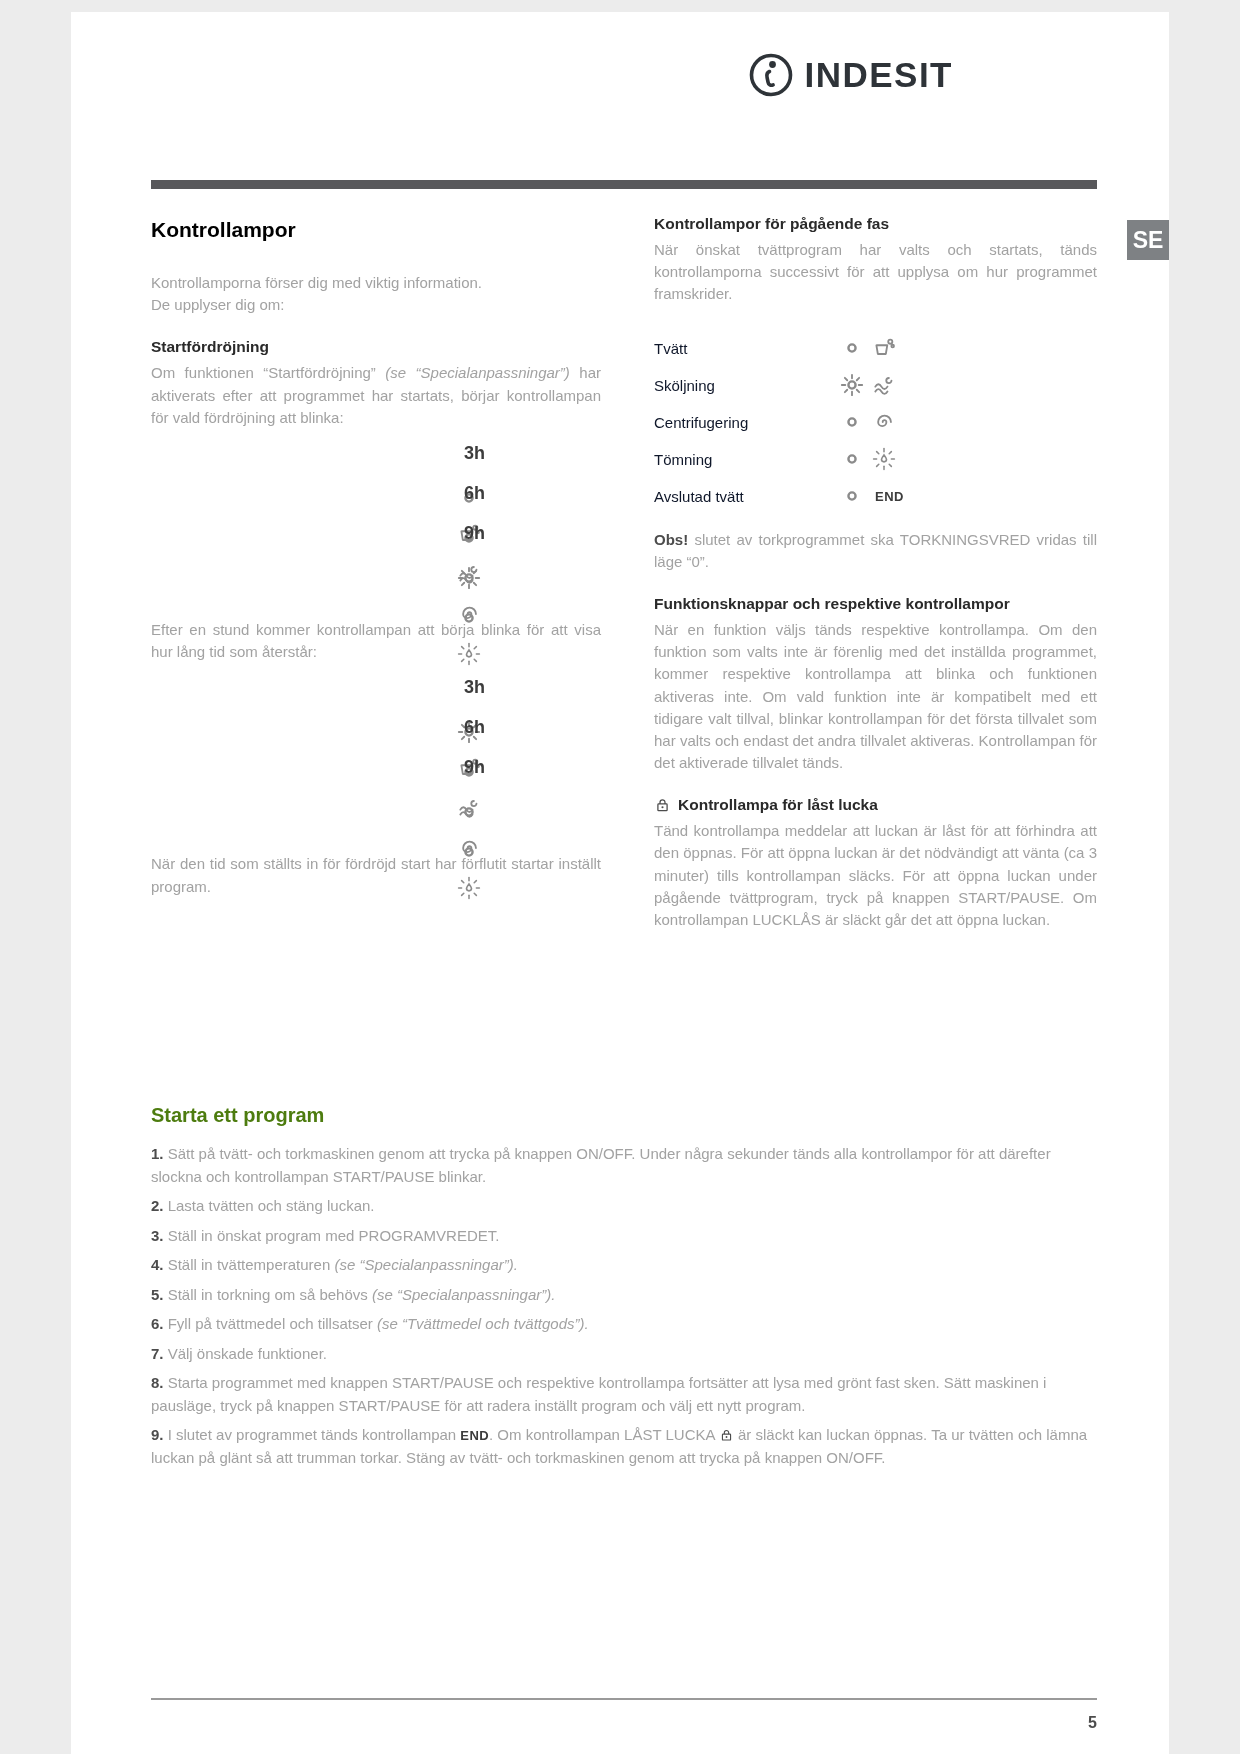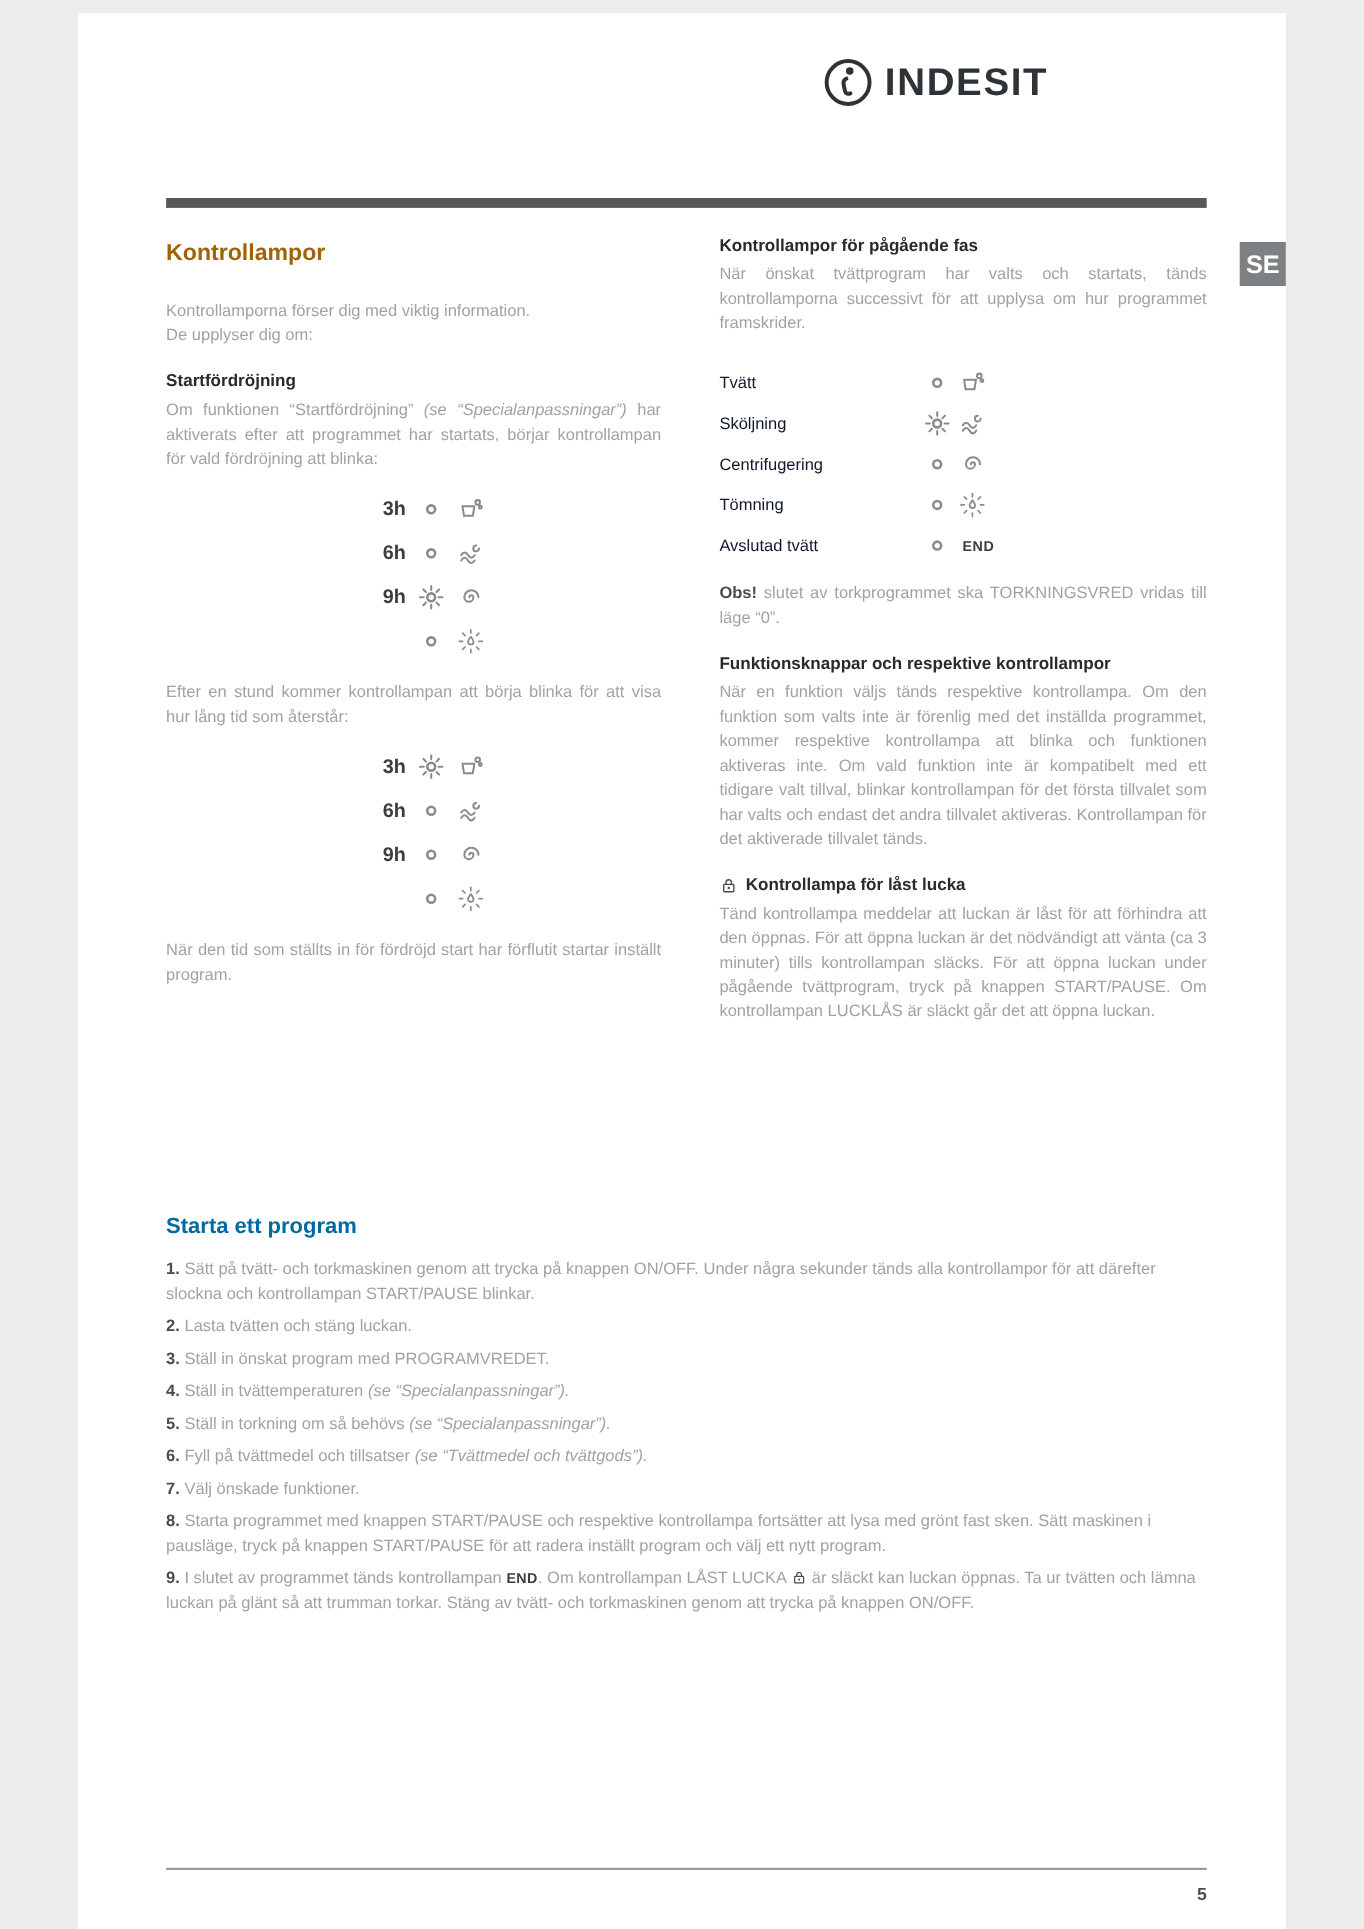--- a/index.html
+++ b/index.html
@@ -49,36 +49,36 @@
     font-size: 23px;
     display: flex;
     align-items: center;
     justify-content: center;
   }
 
   
   .col-left  { position: absolute; left: 80px;  top: 206px; width: 450px; }
   .col-right { position: absolute; left: 583px; top: 203px; width: 443px; }
 
-  .h-main { font-size: 21px; font-weight: bold; color: #a16207; margin: 0 0 30px 0; }
+  .h-main { font-size: 21px; font-weight: bold; color: #000000; margin: 0 0 30px 0; }
   .h-sub  { font-size: 15.5px; font-weight: bold; color: #2a2a2a; margin: 22px 0 6px 0; }
-  .h-start { font-size: 20px; font-weight: bold; color: #0369a1; margin: 0 0 16px 0; }
+  .h-start { font-size: 20px; font-weight: bold; color: #4d7c0f; margin: 0 0 16px 0; }
   .body-text {
     font-size: 15px;
     line-height: 1.48;
     color: #a2a2a2;
     margin: 0 0 10px 0;
   }
   .just { text-align: justify; }
   .italic { font-style: italic; }
   .obs { color: #4c4c4c; }
 
   
   .ind-list { margin: 14px 0 16px 186px; }
-  .ind-row { display: flex; align-items: center; height: 40px; gap: 10px; }
+  .ind-row { display: flex; align-items: center; height: 40px; gap: 10px; flex-direction: column; }
   .ind-label {
     width: 32px;
     font-weight: bold;
     font-size: 18px;
     color: #3c3c3c;
     text-align: right;
     flex: 0 0 32px;
   }
 
   .icon26 { width: 26px; height: 26px; color: #8b8b8b; flex: 0 0 26px; }

